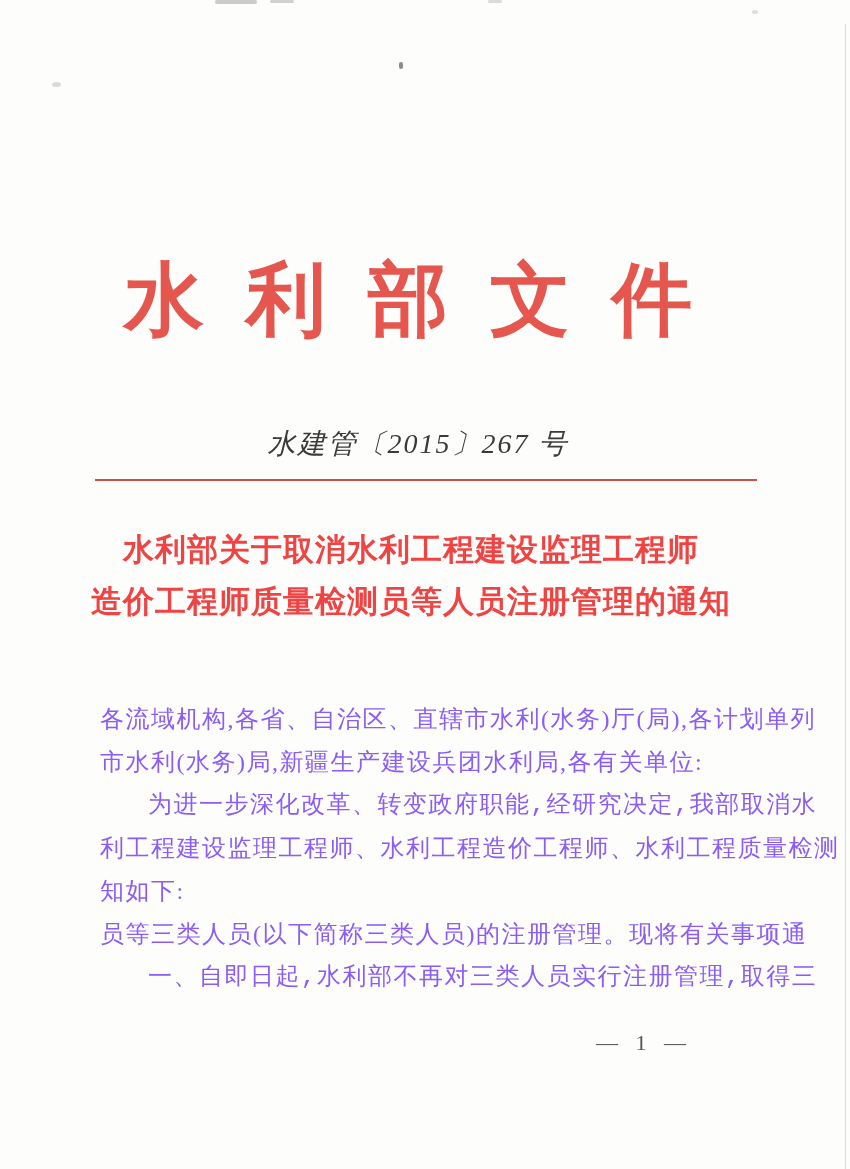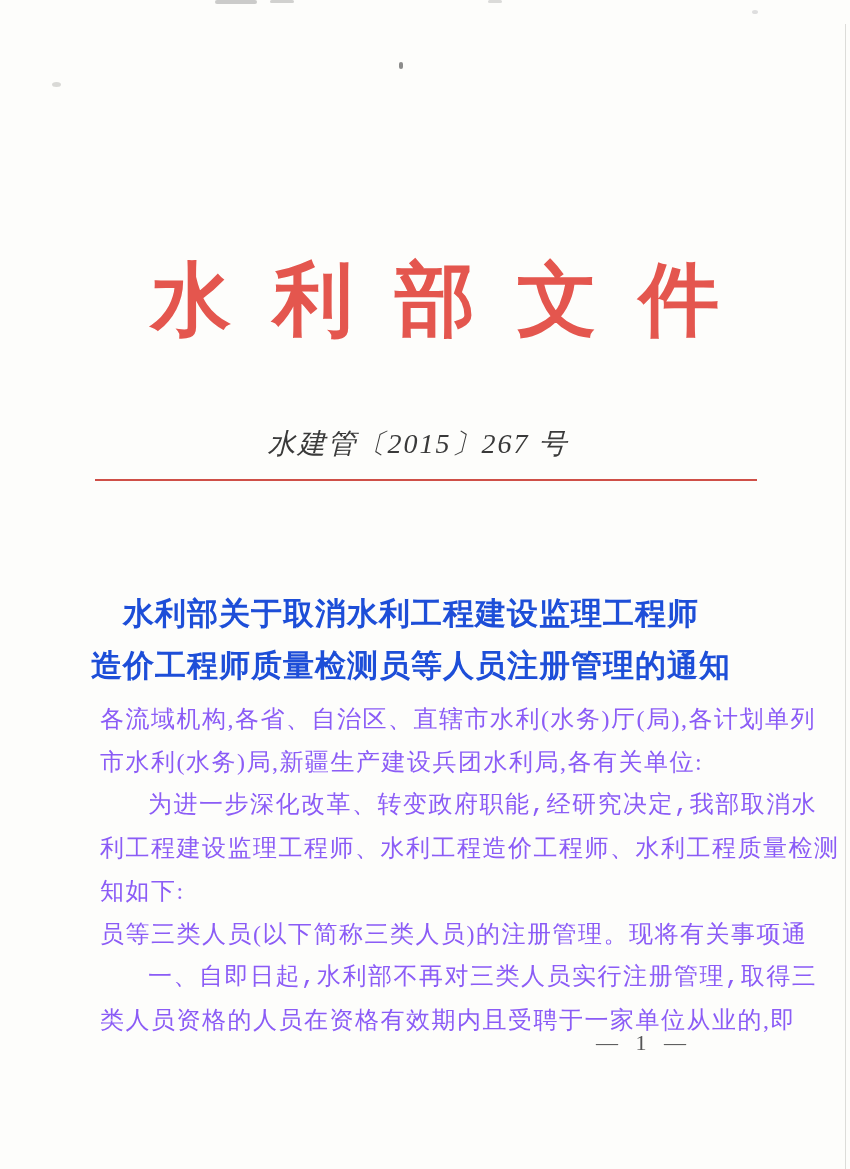--- a/index.html
+++ b/index.html
@@ -21,21 +21,20 @@
   .masthead {
     position: absolute;
     top: 248px;
     left: 0;
     width: 816px; 
     text-align: center;
     line-height: 104px;
     font-size: 80px;
     font-weight: bold;
     color: var(--masthead-red, #e4564e);
-    padding-left: 27px;
   }
   .masthead-text {
     letter-spacing: 42px;
     margin-right: -42px; 
   }
 
   
   .doc-number {
     position: absolute;
     top: 426px;
@@ -55,28 +54,28 @@
     top: 479px;
     left: 95px;
     width: 662px;
     height: 2px;
     background: var(--rule-red, #cf4f47);
   }
 
   
   .doc-title {
     position: absolute;
-    top: 588px;
+    top: 524px;
     left: 0;
     width: 822px;
     text-align: center;
     font-size: 31px;
     font-weight: bold;
     line-height: 52px;
-    color: #1d4ed8;
+    color: #ef4444;
     letter-spacing: 1px;
   }
 
   
   .doc-body {
     position: absolute;
     top: 698px;
     left: 100px;
     width: 662px;
     font-size: 24px;
@@ -133,21 +132,20 @@
   </div>
 
   <div class="doc-body">
     <div class="body-line">各流域机构,各省、自治区、直辖市水利(水务)厅(局),各计划单列</div>
     <div class="body-line">市水利(水务)局,新疆生产建设兵团水利局,各有关单位:</div>
     <div class="body-line indent">为进一步深化改革、转变政府职能,经研究决定,我部取消水</div>
     <div class="body-line">利工程建设监理工程师、水利工程造价工程师、水利工程质量检测</div>
     <div class="body-line">知如下:</div>
     <div class="body-line">员等三类人员(以下简称三类人员)的注册管理。现将有关事项通</div>
     <div class="body-line indent">一、自即日起,水利部不再对三类人员实行注册管理,取得三</div>
-    <div class="body-line">类人员资格的人员在资格有效期内且受聘于一家单位从业的,即</div>
   </div>
 
   <div class="page-number">— 1 —</div>
 
   <div class="artifact smudge-1"></div>
   <div class="artifact smudge-2"></div>
   <div class="artifact smudge-3"></div>
   <div class="artifact speck-1"></div>
   <div class="artifact speck-2"></div>
   <div class="artifact speck-3"></div>

